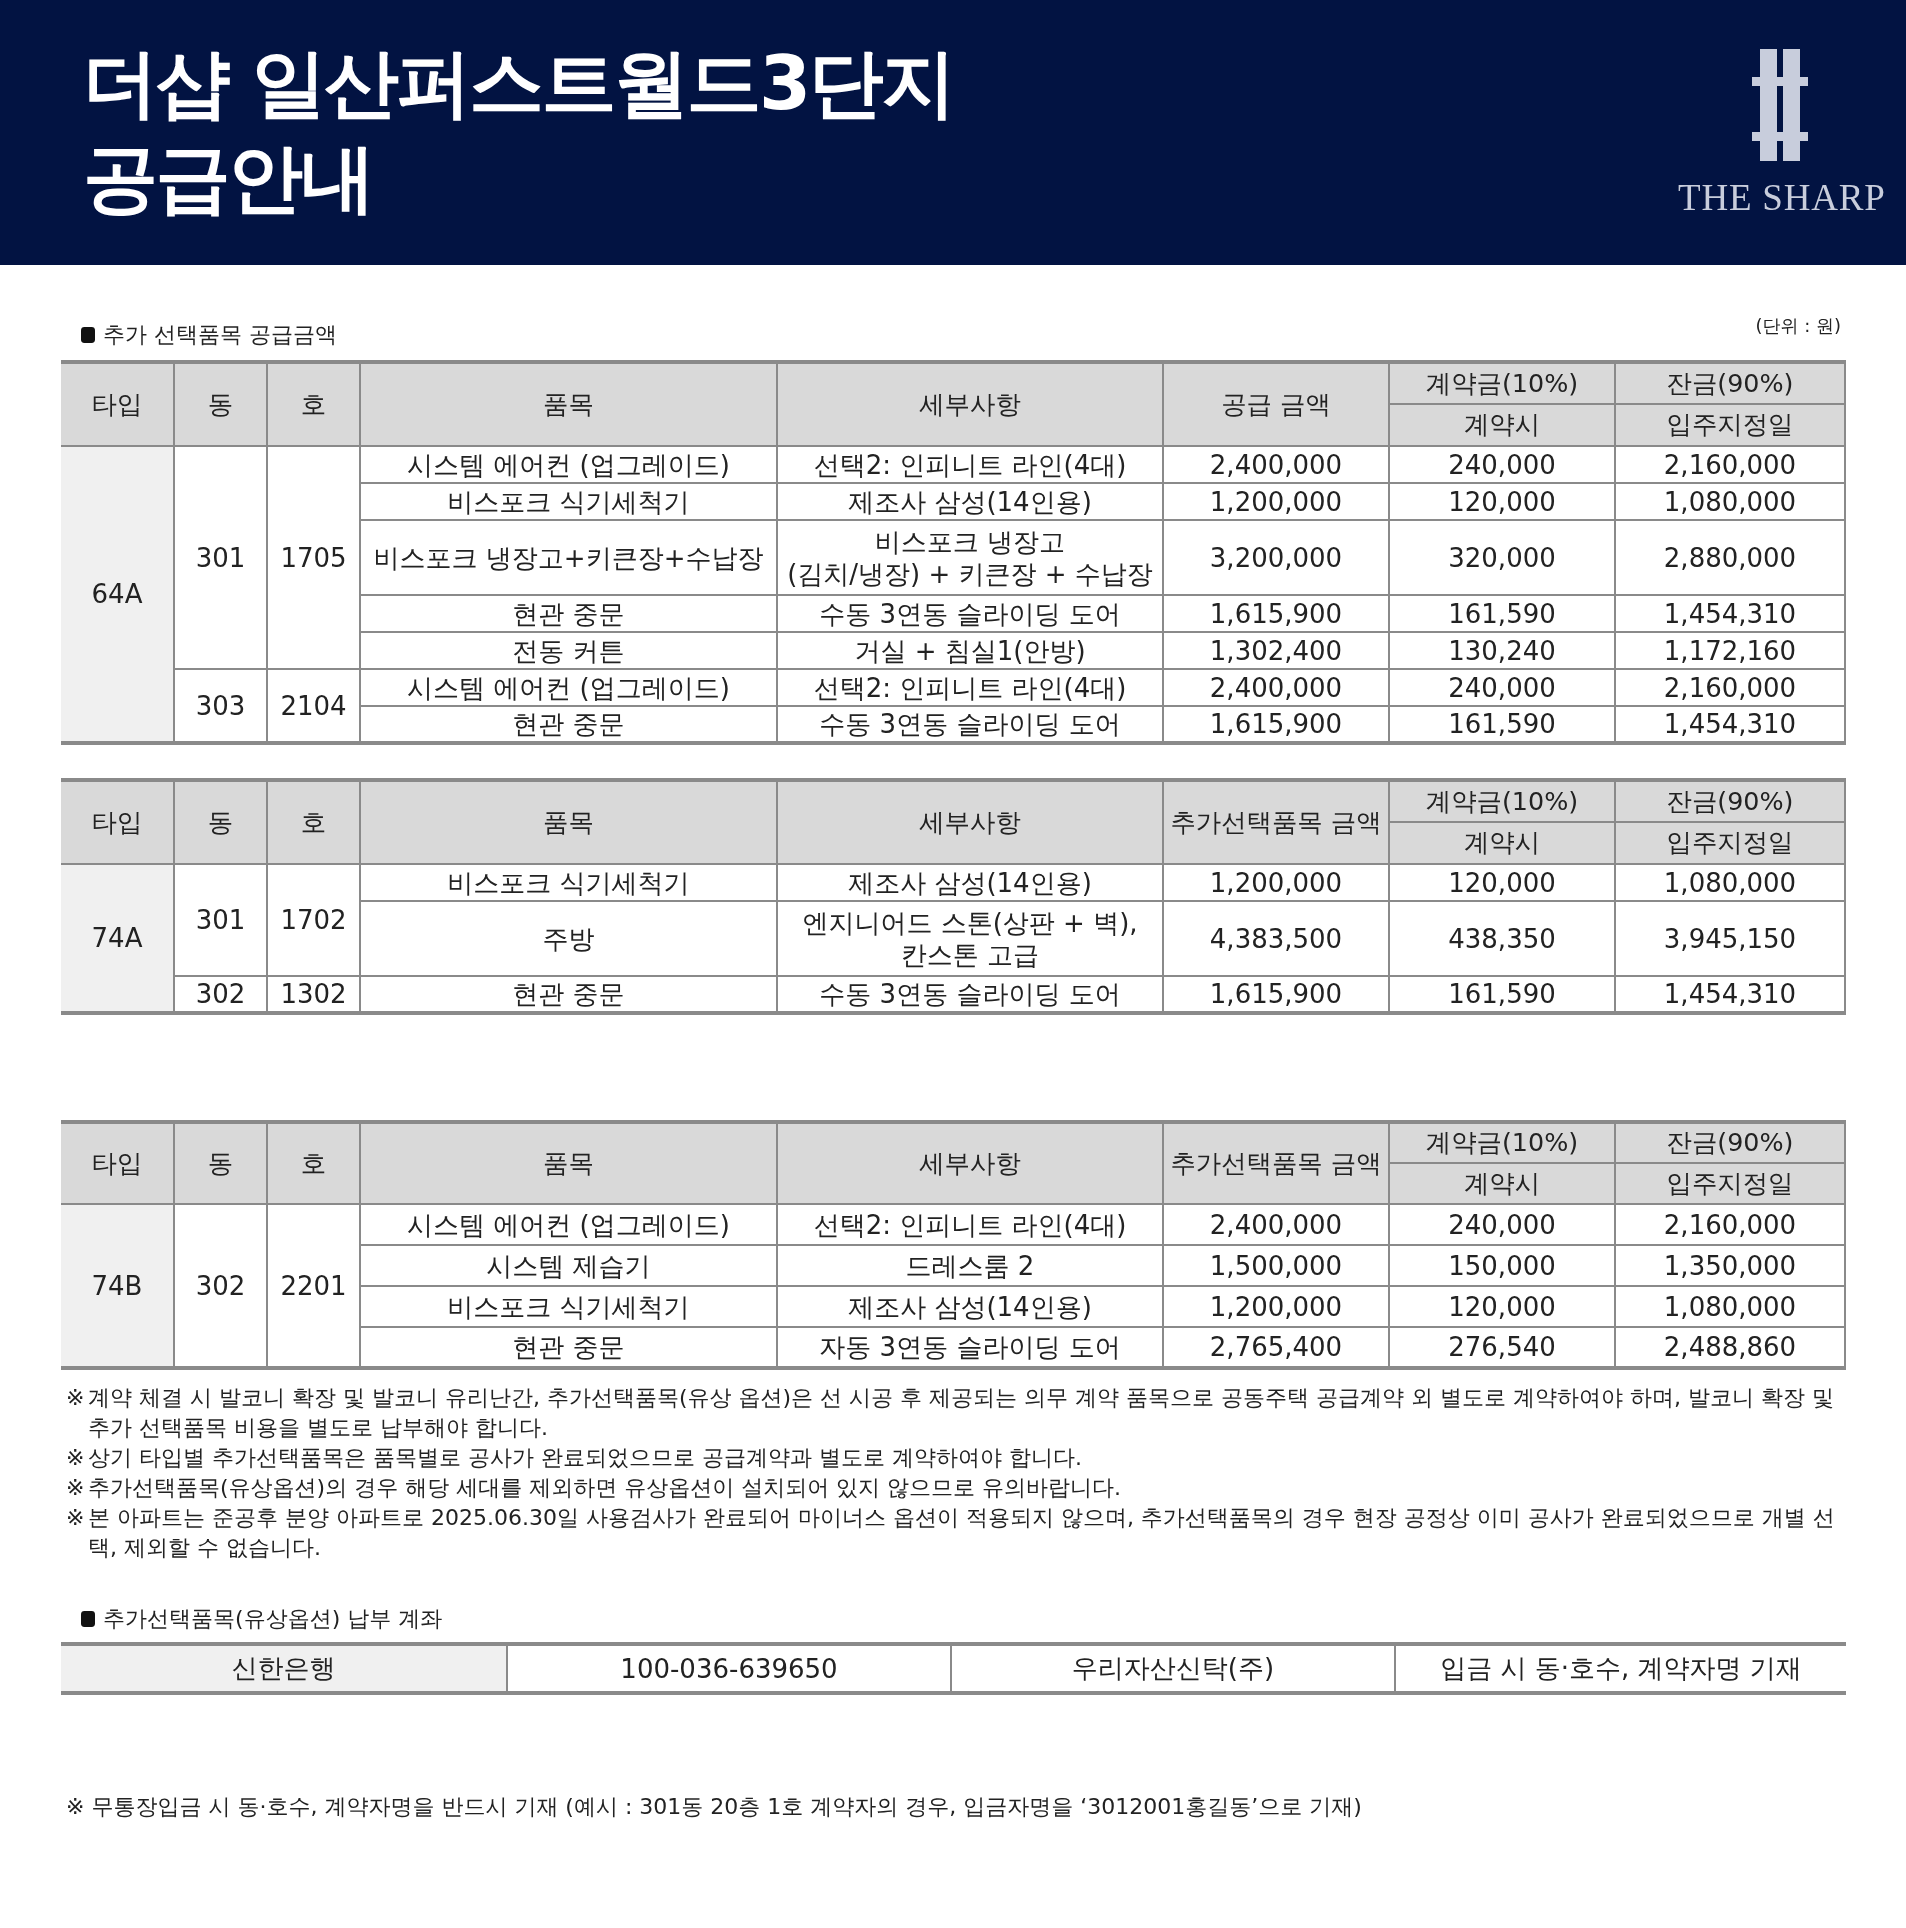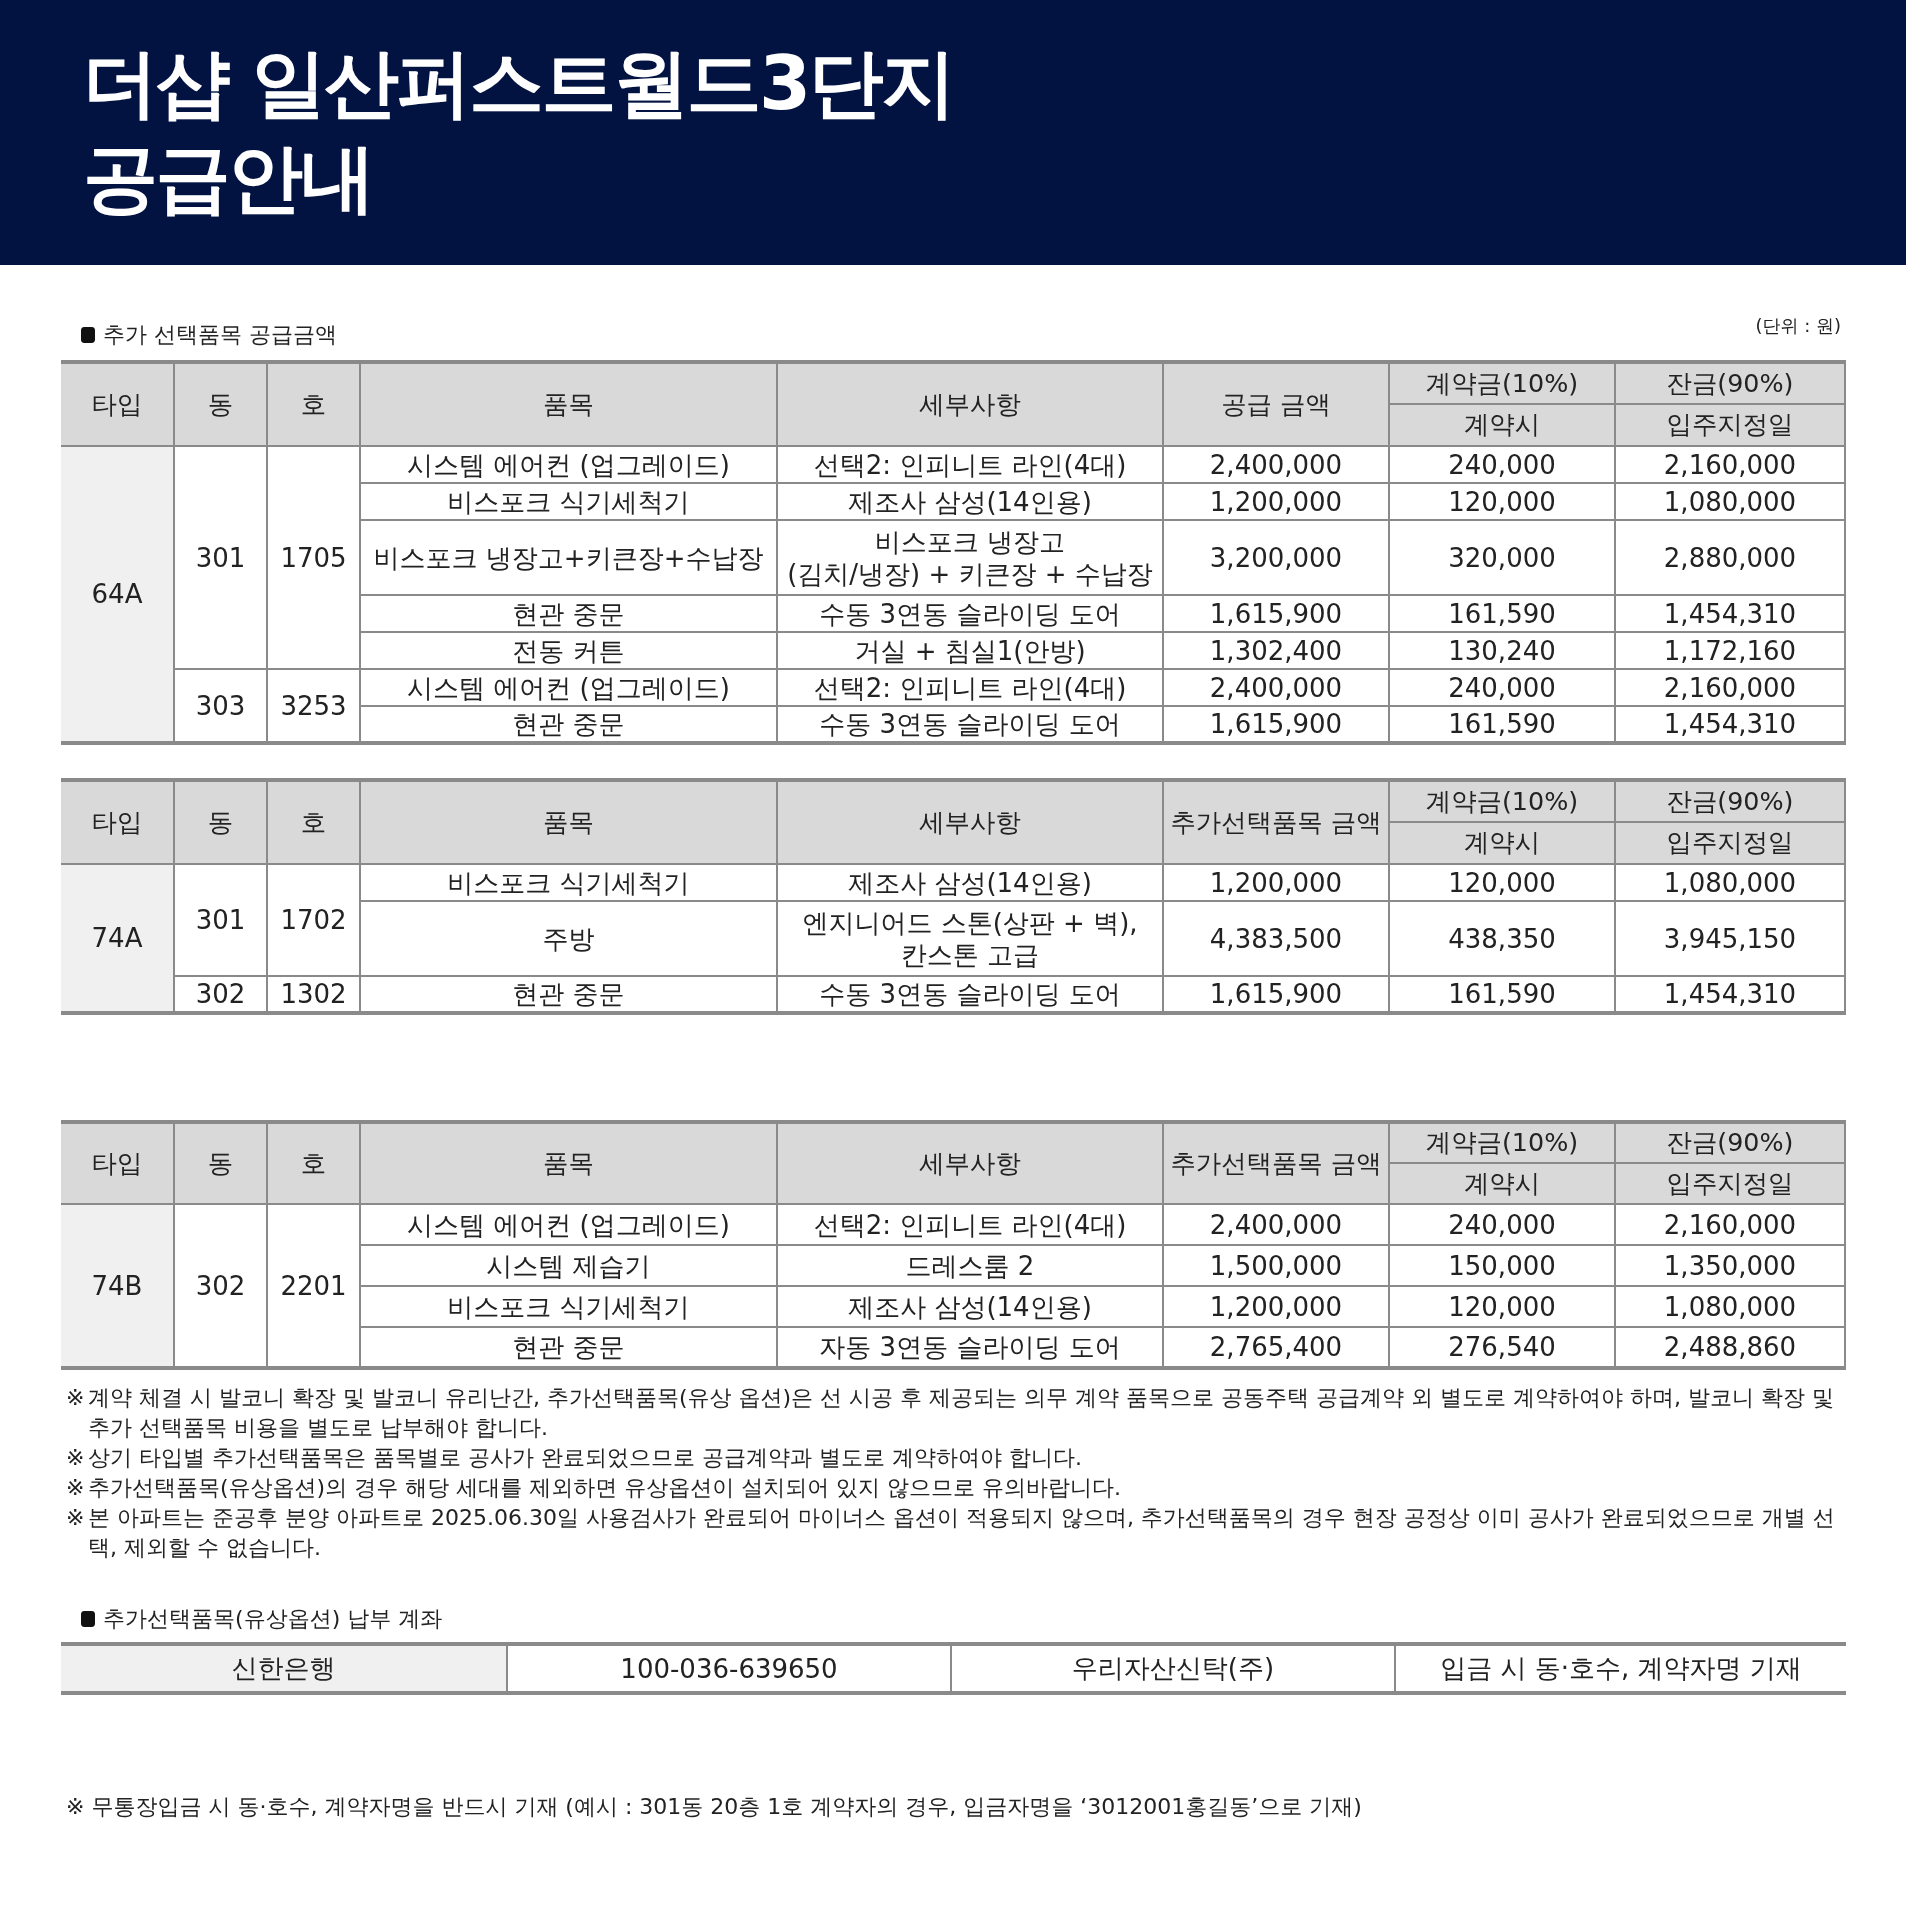--- a/index.html
+++ b/index.html
@@ -47,20 +47,29 @@
 
     .footer-note { position: absolute; left: 66px; top: 1792px; font-size: 22px; color: #222; white-space: nowrap; }
   </style>
 </head>
 <body>
 
 <div class="header-band">
   <div class="title">
     <div>더샵 일산퍼스트월드3단지</div>
     <div>공급안내</div>
+  </div>
+  <div class="logo">
+    <div class="logo-mark">
+      <div class="bar l"></div>
+        <div class="bar r"></div>
+      <div class="cross t"></div>
+        <div class="cross b"></div>
+    </div>
+    <div class="logo-text">THE SHARP</div>
   </div>
 </div>
 
 <div class="section-title" style="left:81px; top:320px;">
   <span class="bullet"></span>
   <span>추가 선택품목 공급금액</span>
 </div>
 <div class="unit-label">(단위 : 원)</div>
 
 <table class="grid" style="top:360px;">
@@ -123,21 +132,21 @@
   </tr>
   <tr style="height:37px;">
     <td>전동 커튼</td>
     <td>거실 + 침실1(안방)</td>
     <td>1,302,400</td>
     <td>130,240</td>
     <td>1,172,160</td>
   </tr>
   <tr style="height:37px;">
     <td rowspan="2">303</td>
-    <td rowspan="2">3253</td>
+    <td rowspan="2">2104</td>
     <td>시스템 에어컨 (업그레이드)</td>
     <td>선택2: 인피니트 라인(4대)</td>
     <td>2,400,000</td>
     <td>240,000</td>
     <td>2,160,000</td>
   </tr>
   <tr style="height:37px;">
     <td>현관 중문</td>
     <td>수동 3연동 슬라이딩 도어</td>
     <td>1,615,900</td>

